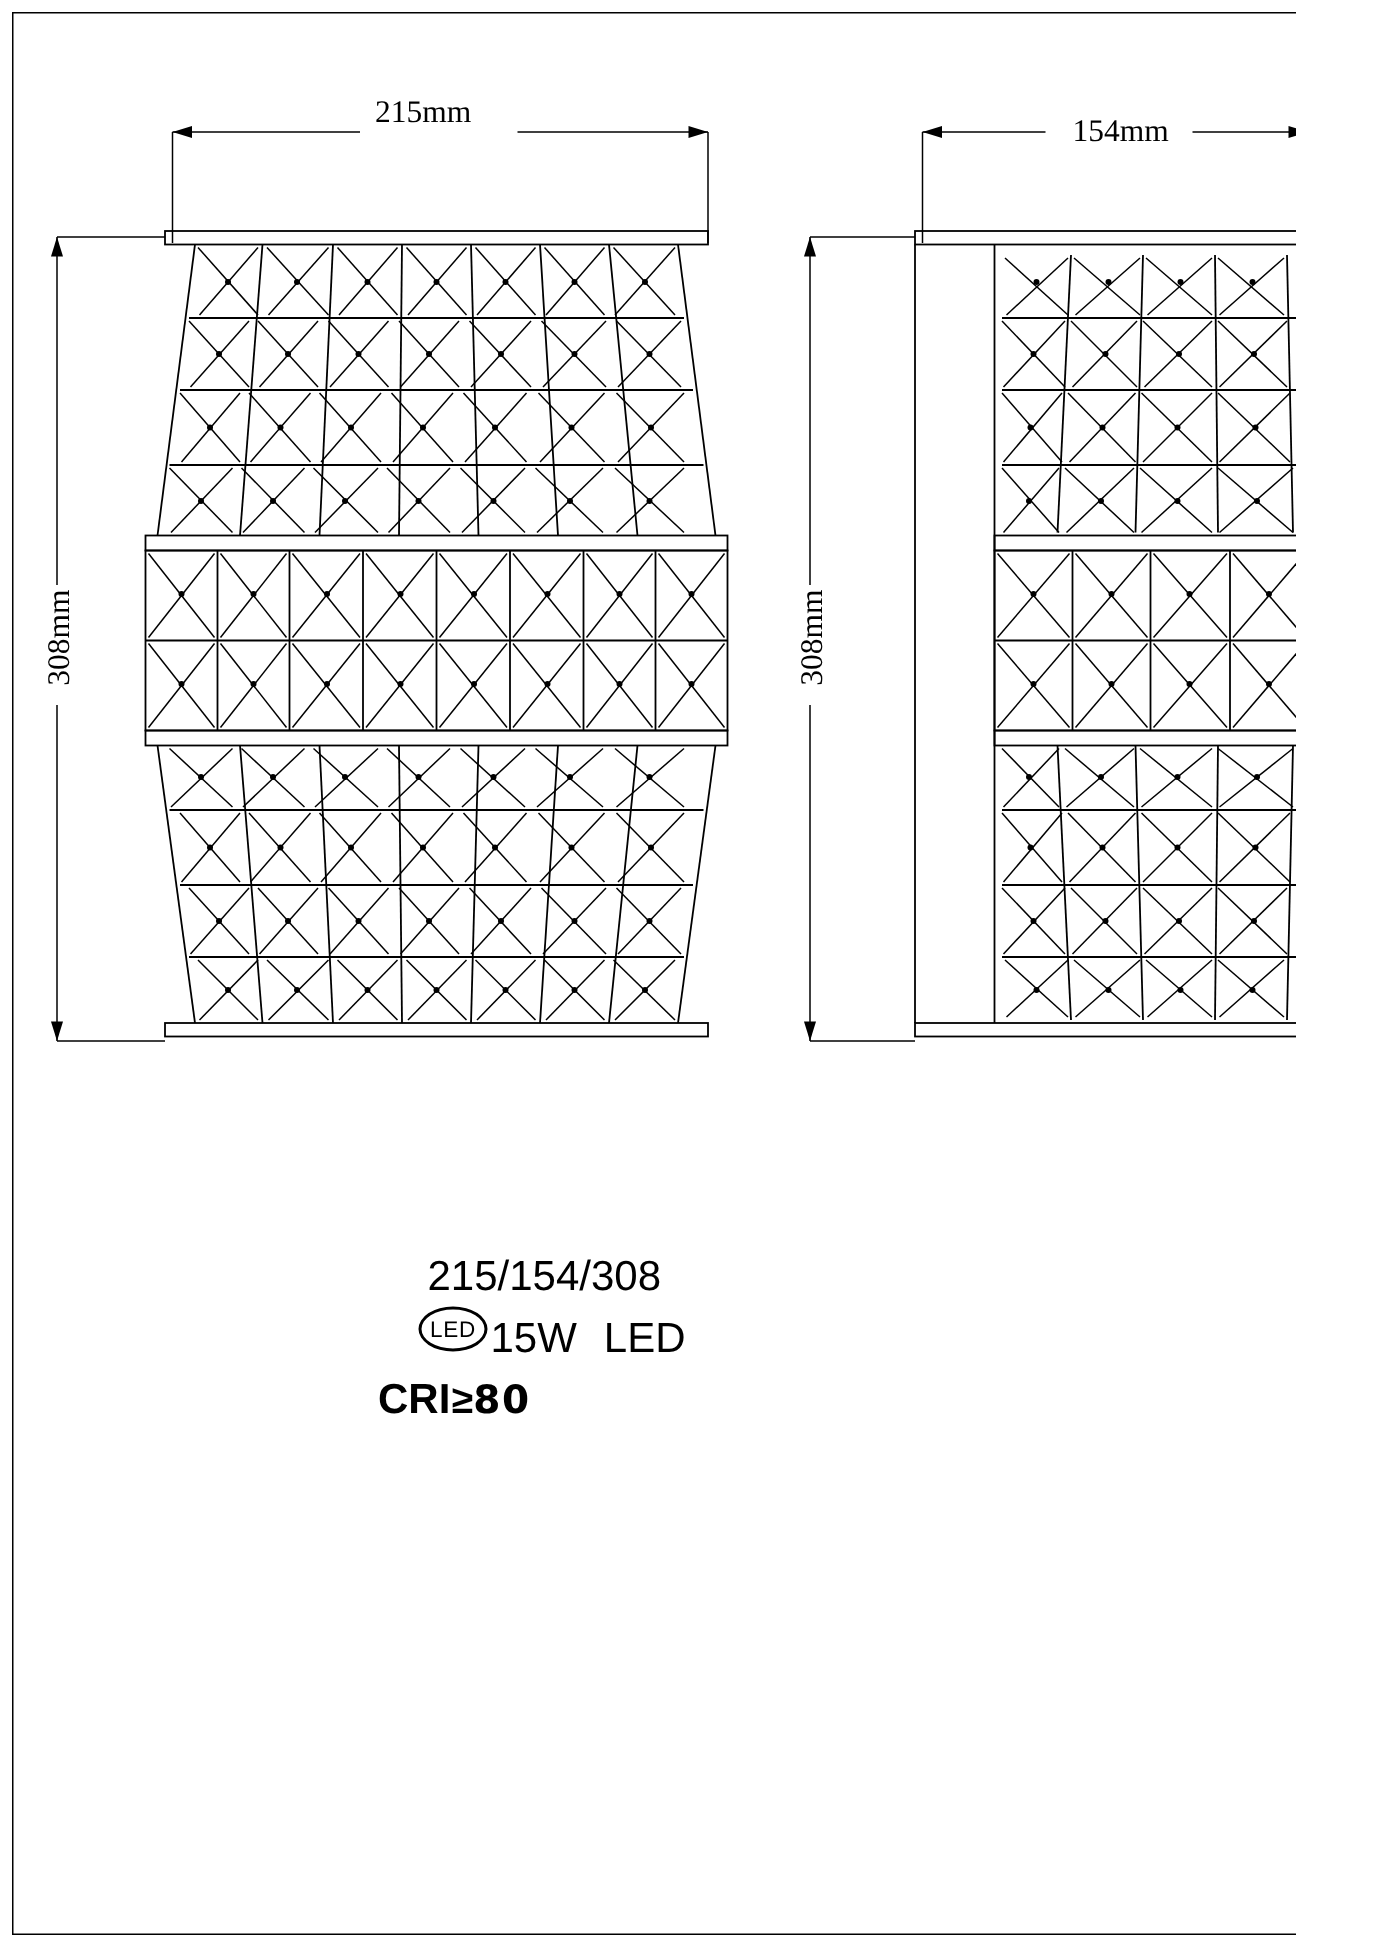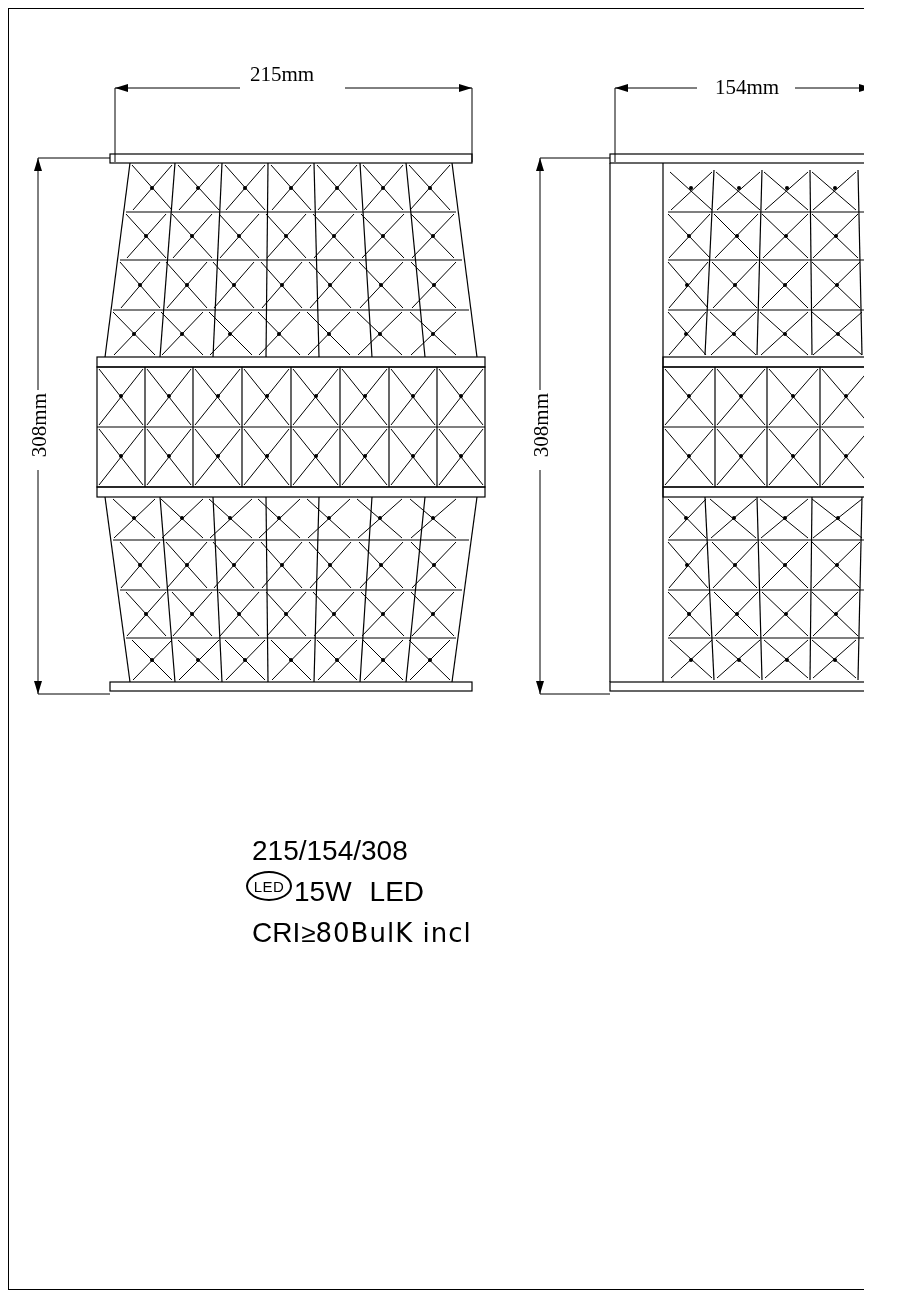--- a/index.html
+++ b/index.html
@@ -44,20 +44,21 @@
     font-size: 40px;
     line-height: 46px;
     letter-spacing: 0.5px;
     white-space: nowrap;
   }
   .spec-line {
     font-size: 28px;
     line-height: 41px;
     white-space: nowrap;
     padding-left: 6px;
+    margin-left: 33px;
   }
   .spec-line.light {
     display: flex;
     align-items: flex-start;
     padding-left: 0px;
   }
   .led-badge {
     display: inline-flex;
     align-items: center;
     justify-content: center;
@@ -73,20 +74,21 @@
   .spec-line .gap {
     display: inline-block;
     width: 18px;
   }
   .cri-row {
     display: flex;
     align-items: baseline;
     padding-left: 6px;
     font-size: 28px;
     line-height: 41px;
+    font-weight: bold;
   }
   .cri-row .ge {
     font-size: 26px;
     margin-left: 1px;
   }
   .cri-row .thin {
     font-family: "DejaVu Sans", sans-serif;
     font-size: 26px;
     letter-spacing: 1px;
   }
@@ -642,17 +644,16 @@
     <div class="spec-line light">
       <span class="led-badge">LED</span>
       <span>15W</span>
       <span class="gap"></span>
       <span>LED</span>
     </div>
     <div class="cri-row">
       <span>CRI</span>
       <span class="ge">≥</span>
       <span class="thin">80</span>
-      <span class="thin">BulK  incl</span>
     </div>
   </div>
 
 </div>
 
 </body></html>

